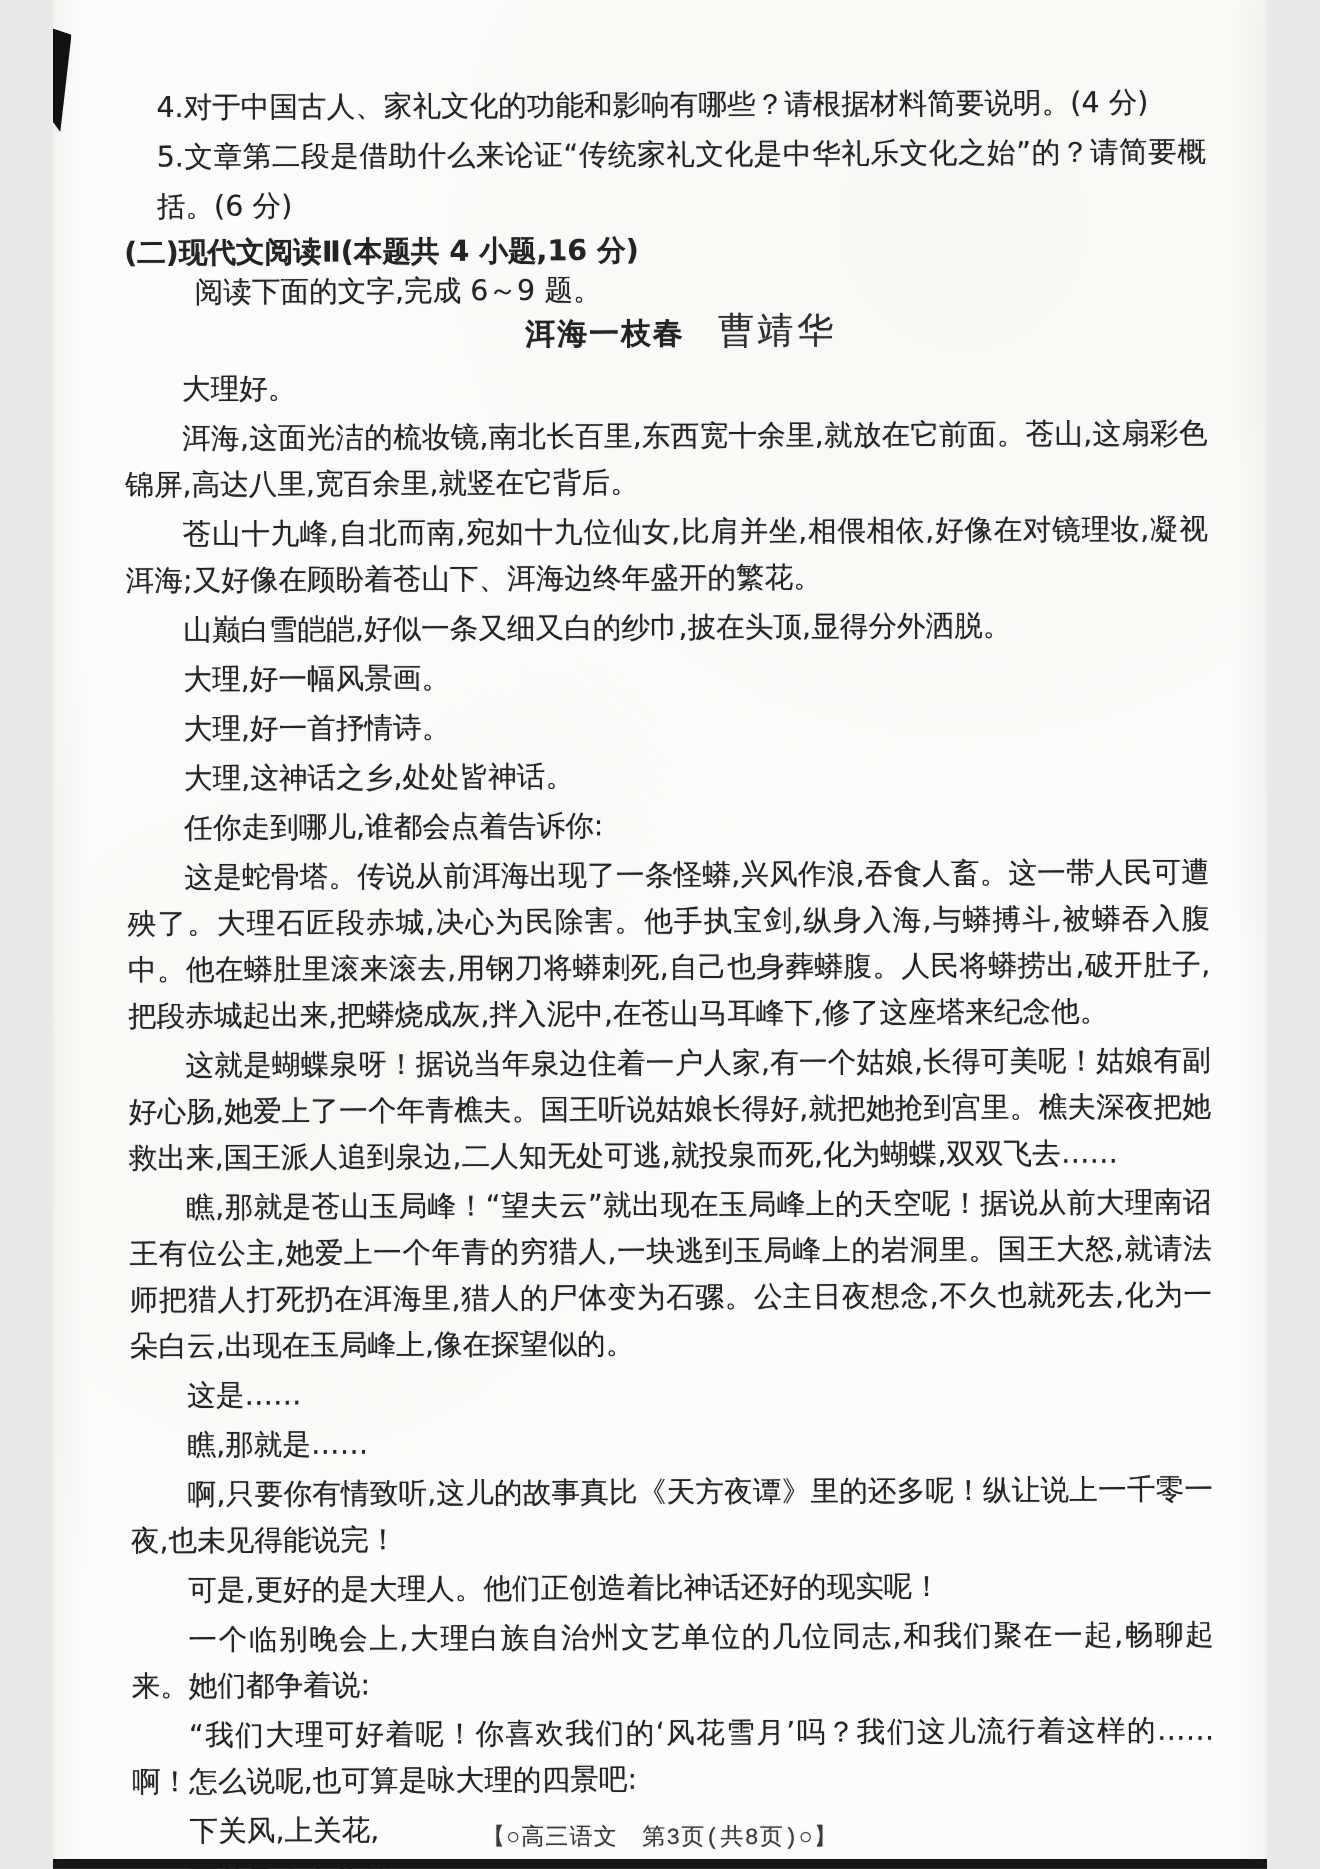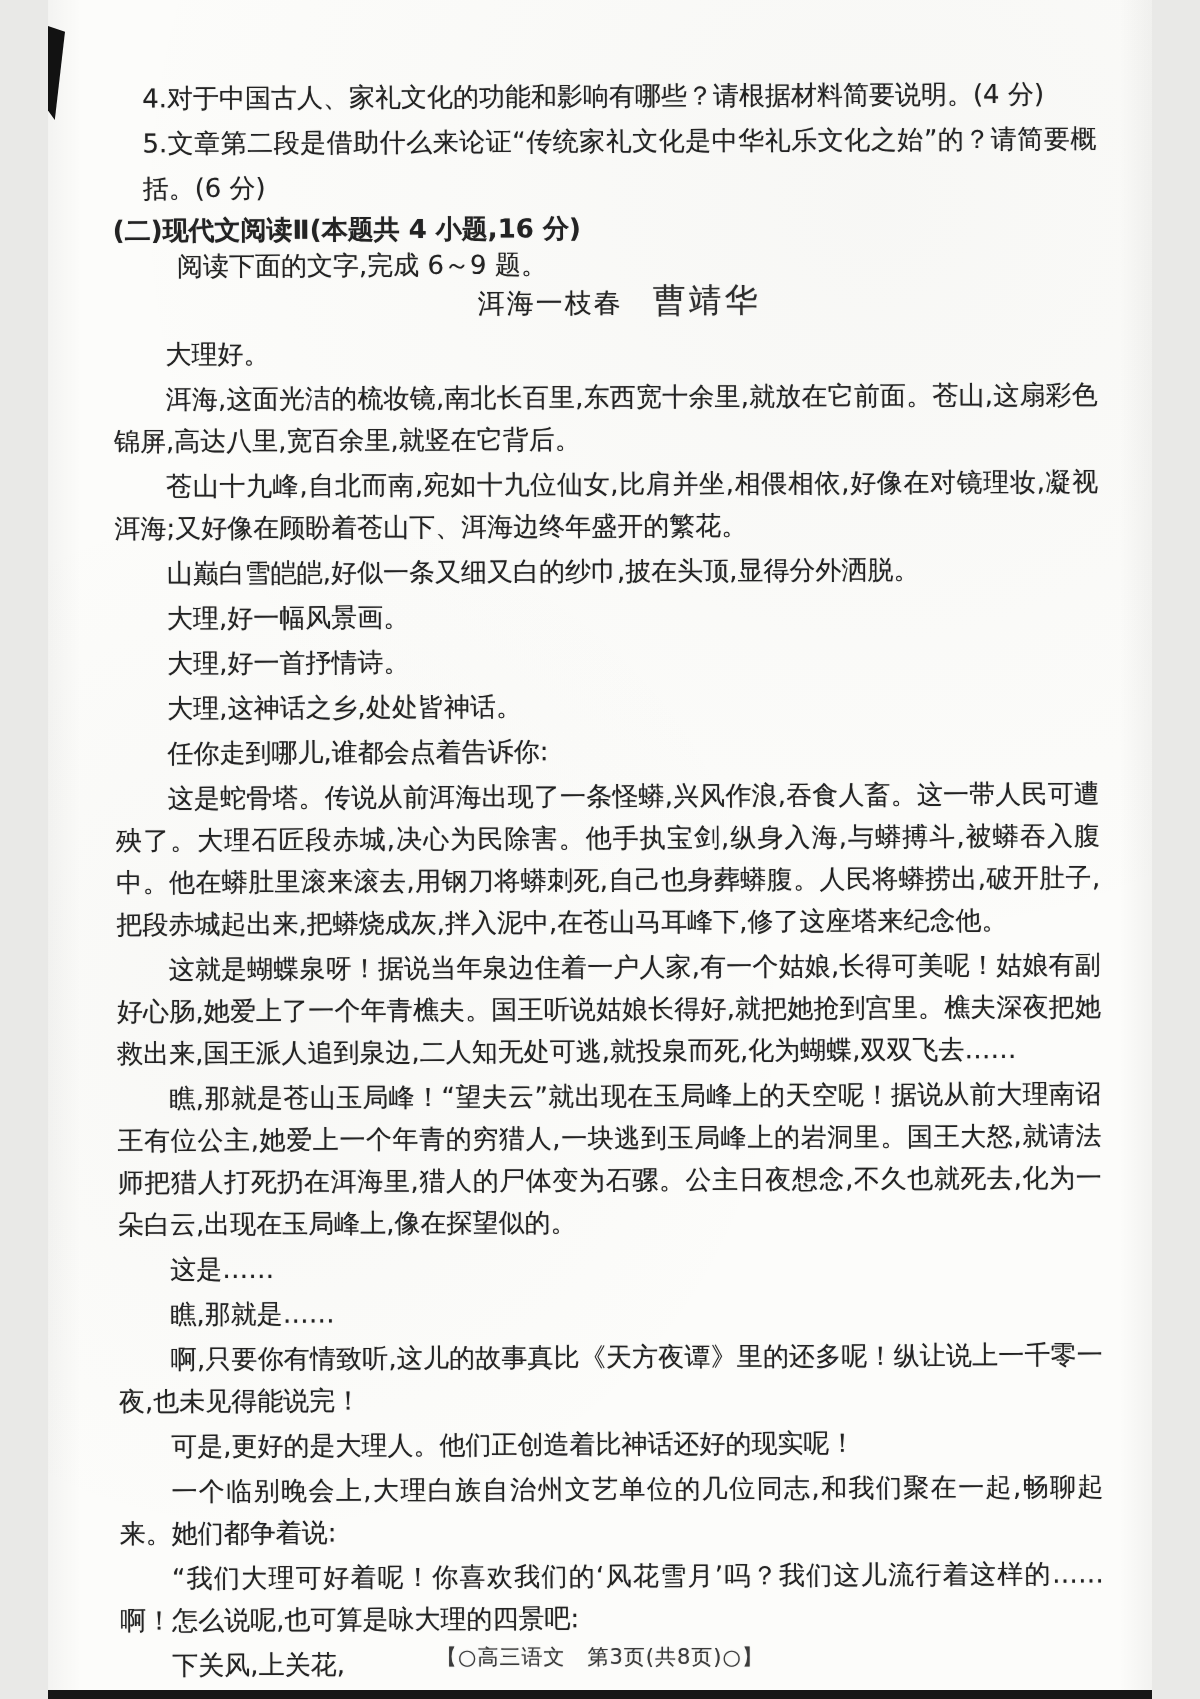--- a/index.html
+++ b/index.html
@@ -38,33 +38,34 @@
   }
   .section{
     margin:0;font-size:26px;line-height:38px;font-weight:600;
   }
   .intro{
     margin:0;padding-left:64px;font-size:26px;line-height:34px;
   }
   .title-row{
     margin:2px 0 6px;line-height:36px;text-align:center;
   }
-  .title{font-size:27px;font-weight:400;letter-spacing:2px;margin-left:28px;}
+  .title{font-size:27px;font-weight:700;letter-spacing:2px;margin-left:28px;}
   .author{font-size:33px;margin-left:30px;letter-spacing:3px;color:#2e2e2e;}
   .body{
     margin:0 0 3px;
     font-size:26px;line-height:42px;
     text-indent:2em;
     text-align:justify;
   }
   .footer{
-    position:absolute;left:0;right:0;bottom:28px;
+    position:absolute;left:0;right:0;bottom:16px;
     text-align:center;
     font-size:21px;letter-spacing:1px;color:#3b3b3b;
     text-shadow:0 0 1px rgba(60,60,60,0.5);
+    font-family:Liberation Mono, monospace;
   }
 </style>
 </head>
 <body>
 
 <div class="page">
   <div class="corner-mark"></div>
 
   <div class="content">
     <p class="q">4.对于中国古人、家礼文化的功能和影响有哪些？请根据材料简要说明。(4 分)</p>

